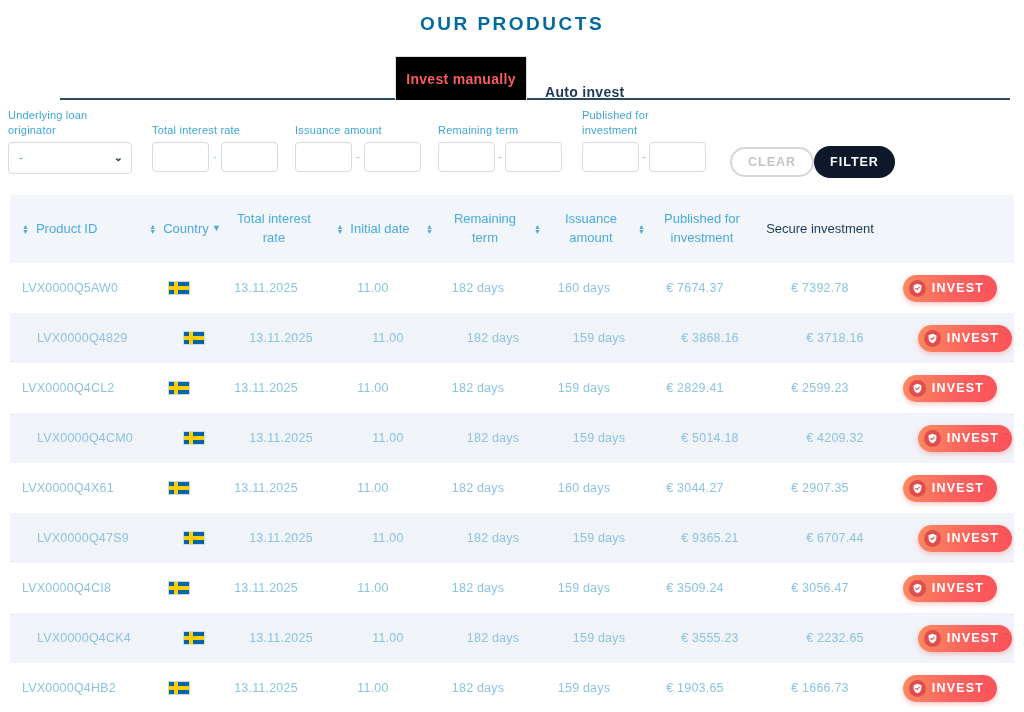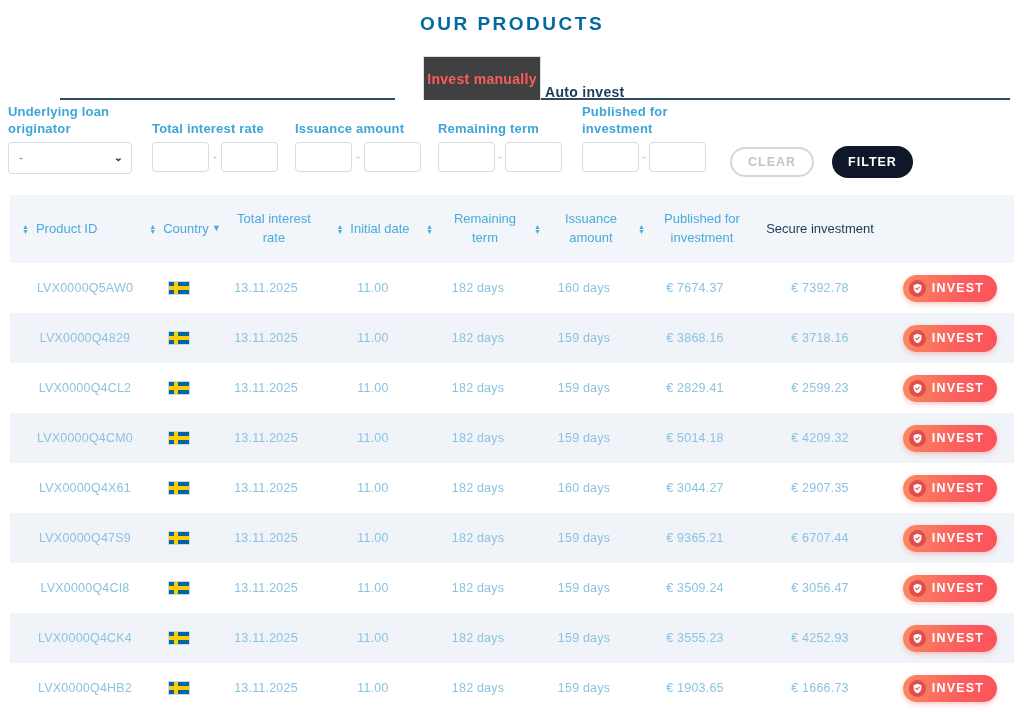--- a/index.html
+++ b/index.html
@@ -16,40 +16,39 @@
     padding-top:13px; text-align:center;
     color:#0369a1; font-size:19px; font-weight:bold; letter-spacing:2.5px;
   }
 
   
   .tabbar { position:relative; height:44px; margin-top:21px; }
   .tab-line { position:absolute; bottom:0; height:2px; background:#2e4a63; }
   .tab-line.left  { left:60px;  width:335px; }
   .tab-line.right { left:527px; right:14px; }
   .tab-active {
-    position:absolute; left:395px; top:0; width:118px; height:44px;
-    background:#404040; border:1px solid #d9dee5; border-bottom:none;
+    position:absolute; left:395px; top:0; width:132px; height:44px;
+    background:#000000; border:1px solid #d9dee5; border-bottom:none;
     display:flex; align-items:center; justify-content:center;
     color:#f95d5d; font-size:14px; font-weight:bold; letter-spacing:.3px;
     cursor:pointer;
-    margin-left:28px;
   }
   .tab-inactive {
     position:absolute; left:545px; top:0; height:44px;
     display:flex; align-items:flex-end;
     color:#1c3a56; font-size:14px; font-weight:bold; letter-spacing:.3px;
     cursor:pointer;
   }
 
   
   .filters { display:flex; align-items:flex-start; padding-left:8px; margin-top:6px; }
   .fgroup { display:flex; flex-direction:column; }
   .flabel {
     height:36px; display:flex; align-items:flex-end; padding-bottom:4px;
-    color:#3fa5d8; font-size:13px; font-weight:bold; line-height:1.35; letter-spacing:.2px;
+    color:#3fa5d8; font-size:11px; font-weight:normal; line-height:1.35; letter-spacing:.2px;
   }
   .g-orig { width:124px; margin-right:20px; }
   .g-rate { width:126px; margin-right:17px; }
   .g-iss  { width:126px; margin-right:17px; }
   .g-rem  { width:124px; margin-right:20px; }
   .g-pub  { width:124px; margin-right:24px; }
   .range { display:flex; align-items:center; }
   .range input {
     width:57px; height:30px; border:1px solid #d6dbe1; border-radius:4px;
     font-family:"Liberation Sans", sans-serif; font-size:12px; color:#3fa5d8; padding:0 6px;
@@ -60,21 +59,21 @@
   .selwrap select {
     width:124px; height:32px; border:1px solid #d6dbe1; border-radius:4px;
     appearance:none; -webkit-appearance:none; background:#fff;
     color:#3fa5d8; font-size:12px; padding:0 24px 0 10px; outline:none;
     font-family:"Liberation Sans", sans-serif;
   }
   .selwrap .chev {
     position:absolute; right:9px; top:9px; pointer-events:none;
     color:#1c3a56; font-size:11px; font-weight:bold;
   }
-  .actions { display:flex; align-items:center; gap:18px; margin-top:40px; }
+  .actions { display:flex; align-items:center; margin-top:40px; }
   .btn-clear {
     min-width:80px; height:30px; border-radius:16px; background:#fff;
     border:2px solid #d6d6d6; color:#c4c4c4; font-size:12.5px; font-weight:bold;
     letter-spacing:1px; cursor:pointer; font-family:"Liberation Sans", sans-serif; padding:0 16px;
   }
   .btn-filter {
     min-width:76px; height:32px; border-radius:17px; background:#0f172a; border:none;
     color:#ffffff; font-size:12.5px; font-weight:bold; letter-spacing:1px;
     cursor:pointer; font-family:"Liberation Sans", sans-serif; padding:0 16px;
   }
@@ -90,23 +89,23 @@
     background:#f2f5f9; min-height:68px;
     color:#4aabdc; font-size:13px; font-weight:normal;
   }
   .th { display:flex; align-items:center; justify-content:center; text-align:center; line-height:1.45; padding:6px 2px; cursor:pointer; }
   .th.left { justify-content:flex-start; padding-left:12px; text-align:left; }
   .th.dark { color:#1c3a56; cursor:default; }
   .sort-both { display:inline-flex; flex-direction:column; margin-right:7px; line-height:5px; font-size:7px; color:#4aabdc; }
   .sort-desc { margin-right:7px; font-size:9px; color:#4aabdc; }
 
   .trow { height:50px; font-size:12.5px; color:#8cc3e0; letter-spacing:.2px; }
-  .trow.alt { background:#f0f3f8; }
+  .trow.alt { background:#f0f3f8;padding-left:15px; }
   .td { text-align:center; }
-  .td.left { text-align:center; padding-left:12px; }
+  .td.left { text-align:left; padding-left:12px; }
 
   .flag-se {
     display:inline-block; width:22px; height:14px; vertical-align:middle;
     border:1px solid #cfd8e2;
     background-color:#0065a4;
     background-image:
       linear-gradient(to bottom, transparent 0 36%, #fecc00 36% 64%, transparent 64%),
       linear-gradient(to right, transparent 0 27%, #fecc00 27% 45%, transparent 45%);
   }
 
@@ -422,21 +421,21 @@
       <div class="grid trow alt">
         <div class="td left">LVX0000Q4CK4</div>
         <div class="td">
           <span class="flag-se" title="Sweden"></span>
         </div>
         <div class="td">13.11.2025</div>
         <div class="td">11.00</div>
         <div class="td">182 days</div>
         <div class="td">159 days</div>
         <div class="td">€ 3555.23</div>
-        <div class="td">€ 4252.93</div>
+        <div class="td">€ 2232.65</div>
         <div class="td">
           <button class="btn-invest">
             <span class="shield-badge">
               <svg width="11" height="11" viewBox="0 0 24 24">
                 <path d="M12 1.5l8.5 3.2v6.1c0 5.3-3.6 10-8.5 11.7C7.1 20.8 3.5 16.1 3.5 10.8V4.7L12 1.5z" fill="#ffffff"></path>
                 <path d="M8 11.8l2.7 2.7 5-5.4" fill="none" stroke="#e14c4c" stroke-width="2.4" stroke-linecap="round" stroke-linejoin="round"></path>
               </svg>
             </span>
             <span class="invest-label">INVEST</span>
           </button>

